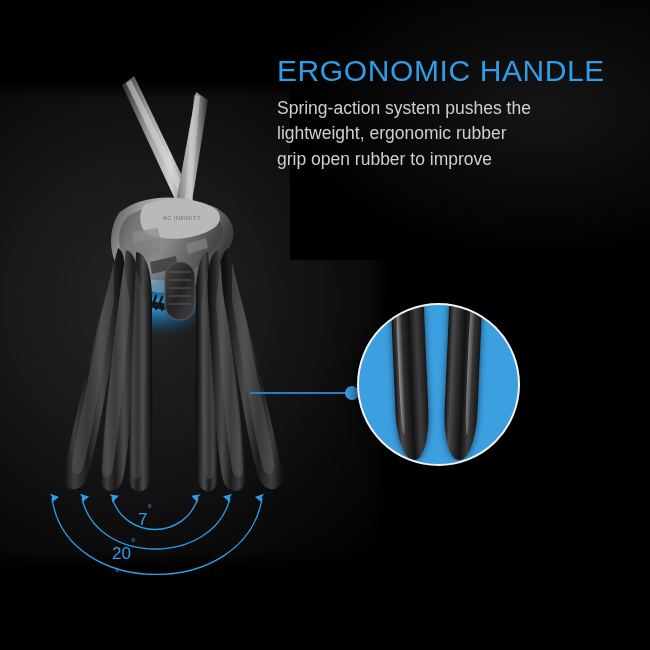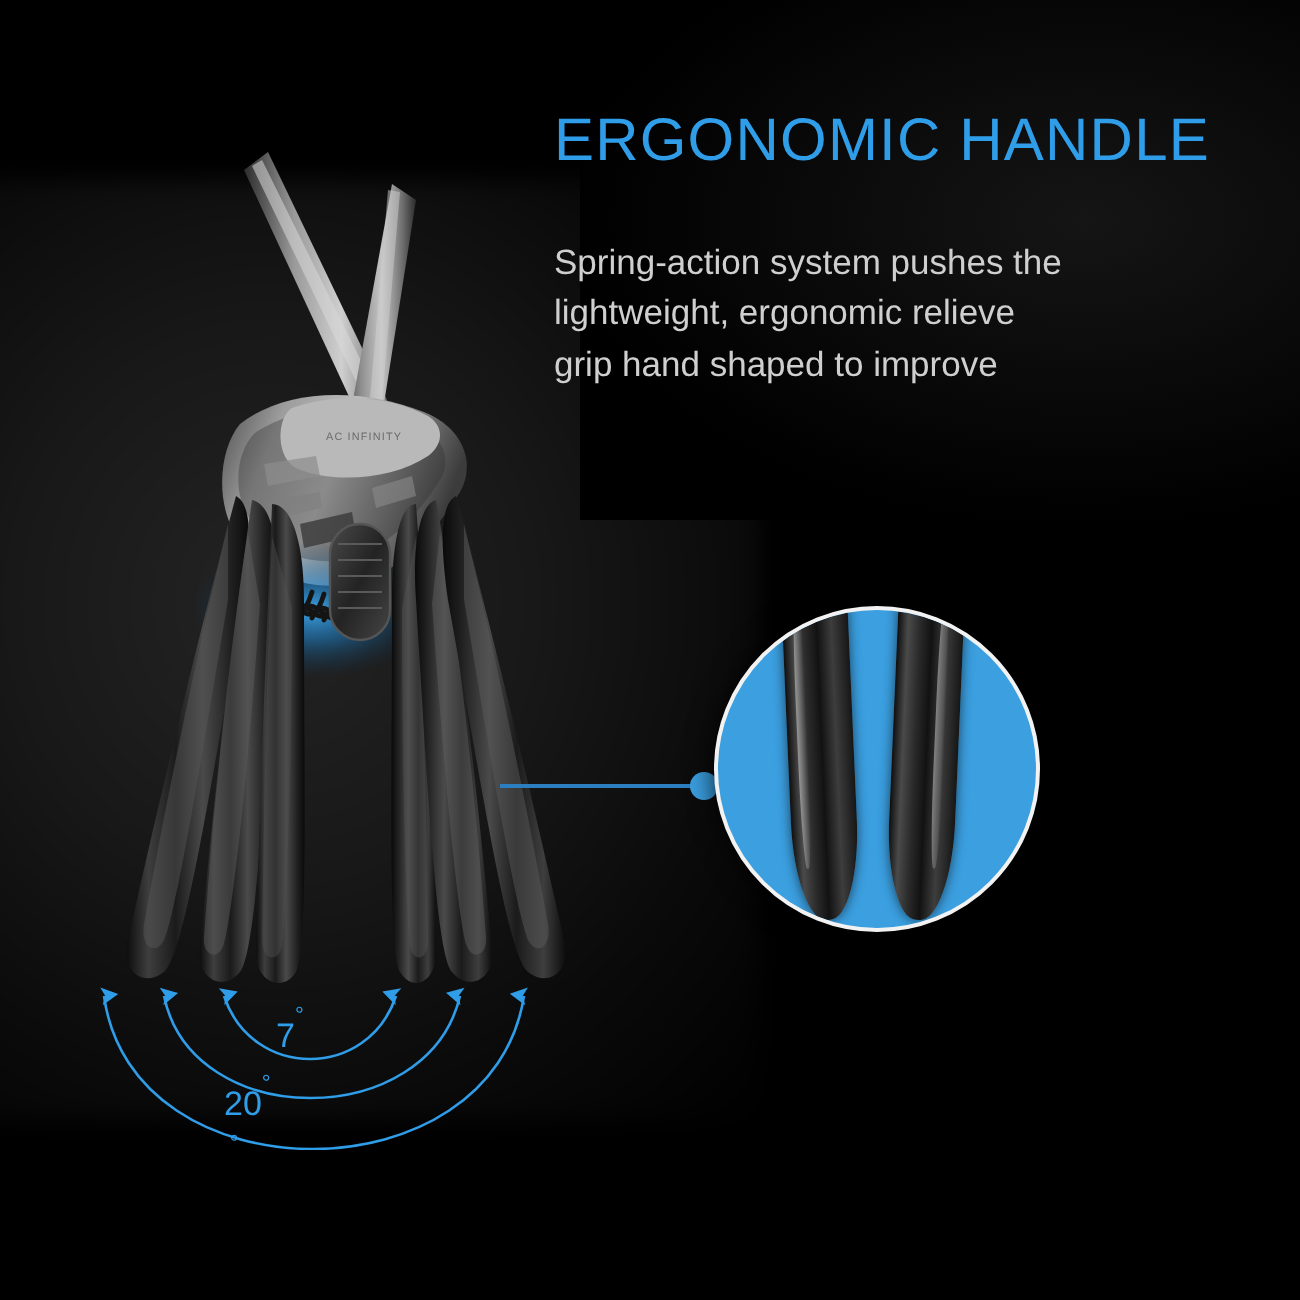--- a/index.html
+++ b/index.html
@@ -12,21 +12,21 @@
            background:radial-gradient(ellipse at 42% 45%, #242424 0%, #181818 38%, #0a0a0a 70%, #000 100%);
            filter:blur(6px);pointer-events:none;}
   .bg-glow2{position:absolute;right:-60px;top:-40px;width:420px;height:300px;
            background:radial-gradient(ellipse at 60% 50%, #151515 0%, #000 72%);
            pointer-events:none;}
 
   
   .txt{position:absolute;left:277px;top:55px;width:355px;}
   .title{color:#2f9de8;font-size:30px;letter-spacing:.6px;line-height:1.05;
          font-weight:400;white-space:nowrap;}
-  .body{color:#cfcfcf;font-size:17.5px;line-height:1.47;margin-top:32px;font-weight:400;}
+  .body{color:#cfcfcf;font-size:17.5px;line-height:1.47;margin-top:9px;font-weight:400;}
 
   
   #scissors{position:absolute;left:0;top:0;width:650px;height:650px;}
 
   
   .callout{position:absolute;left:357px;top:303px;width:163px;height:163px;}
   .callout-ring{position:absolute;inset:0;border-radius:50%;
         border:2px solid #f2f2f2;background:#3b9fe0;overflow:hidden;
         box-shadow:0 0 14px rgba(0,0,0,.85);}
   .c-clip{position:absolute;inset:0;border-radius:50%;overflow:hidden;}
@@ -199,22 +199,22 @@
                C254,478 242,400 224,300 C220,272 220,252 228,248 Z" fill="url(#gripR)"></path>
       <path d="M232,262 C244,312 260,384 274,462 C276,474 268,478 264,470
                C258,456 246,384 232,300 Z" fill="#5a5a5a" opacity=".5"></path>
     </g>
   </svg>
 
   <div class="txt">
     <div class="title">ERGONOMIC HANDLE</div>
     <div class="body">
       <div>Spring-action system pushes the</div>
-      <div>lightweight, ergonomic relieve</div>
-      <div>grip hand shaped to improve</div>
+      <div>lightweight, ergonomic rubber</div>
+      <div>grip open rubber to improve</div>
     </div>
   </div>
 
   <div class="lead-line"></div>
   <div class="lead-dot"></div>
   <div class="callout">
     <div class="callout-ring">
       <div class="c-clip">
         <div class="c-tip a">
             <div class="sheen"></div>

